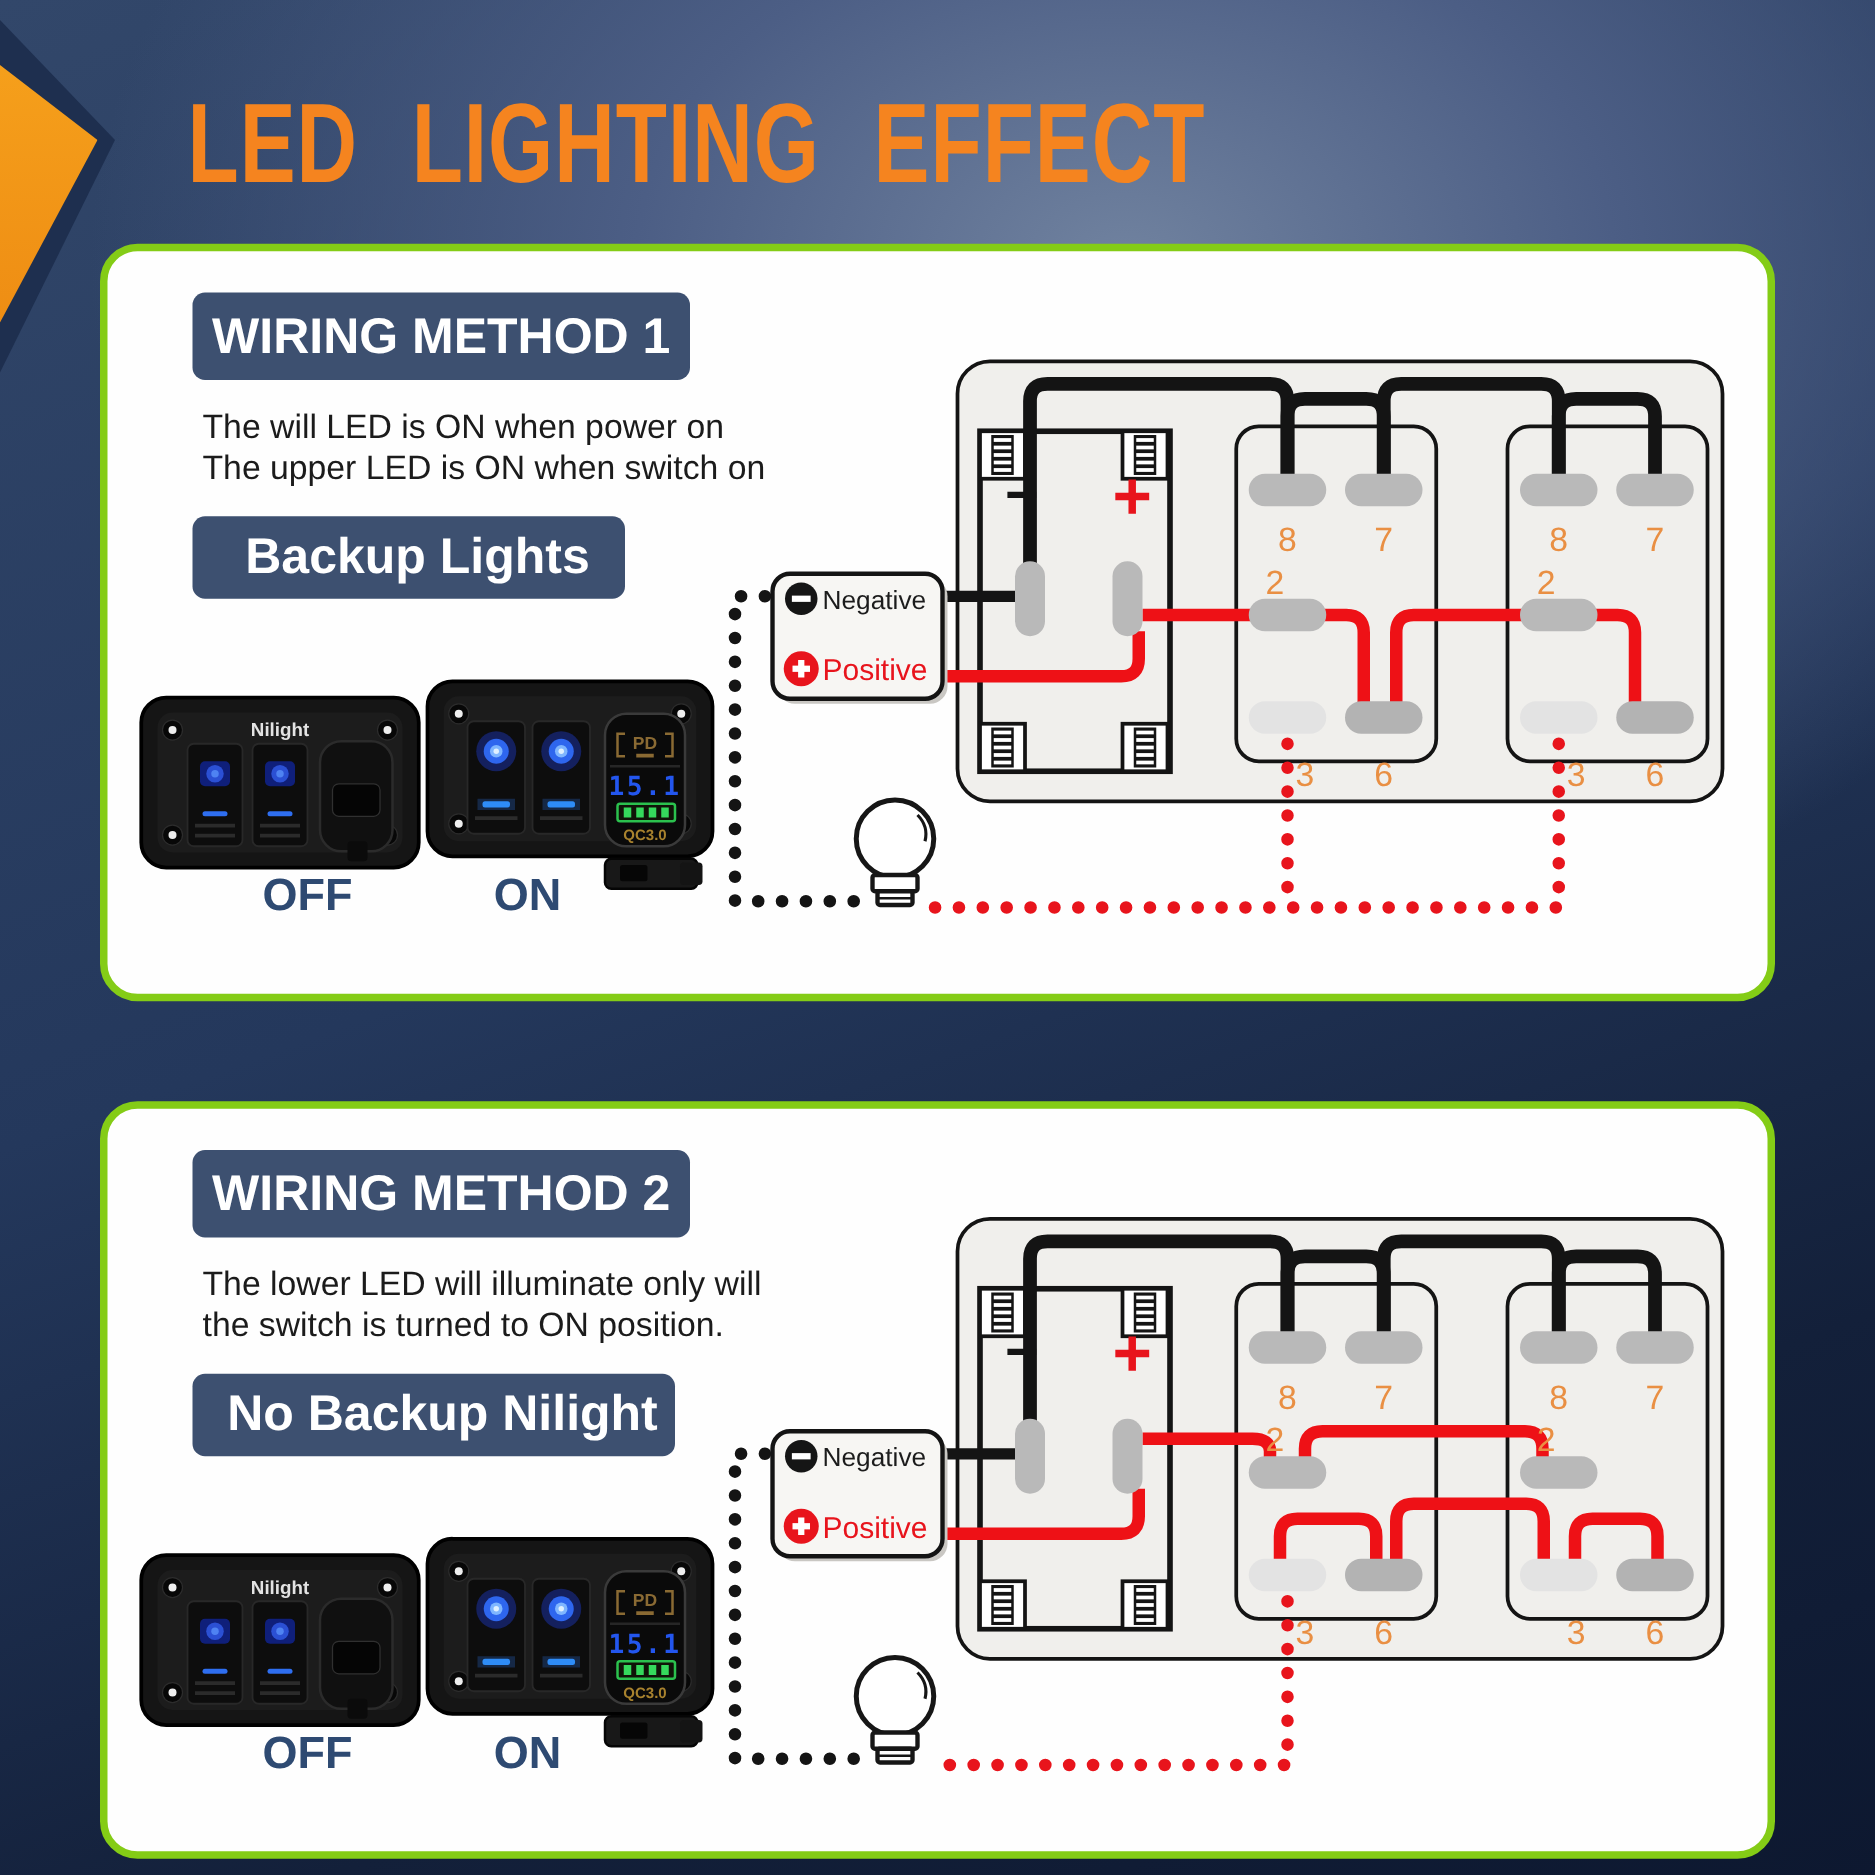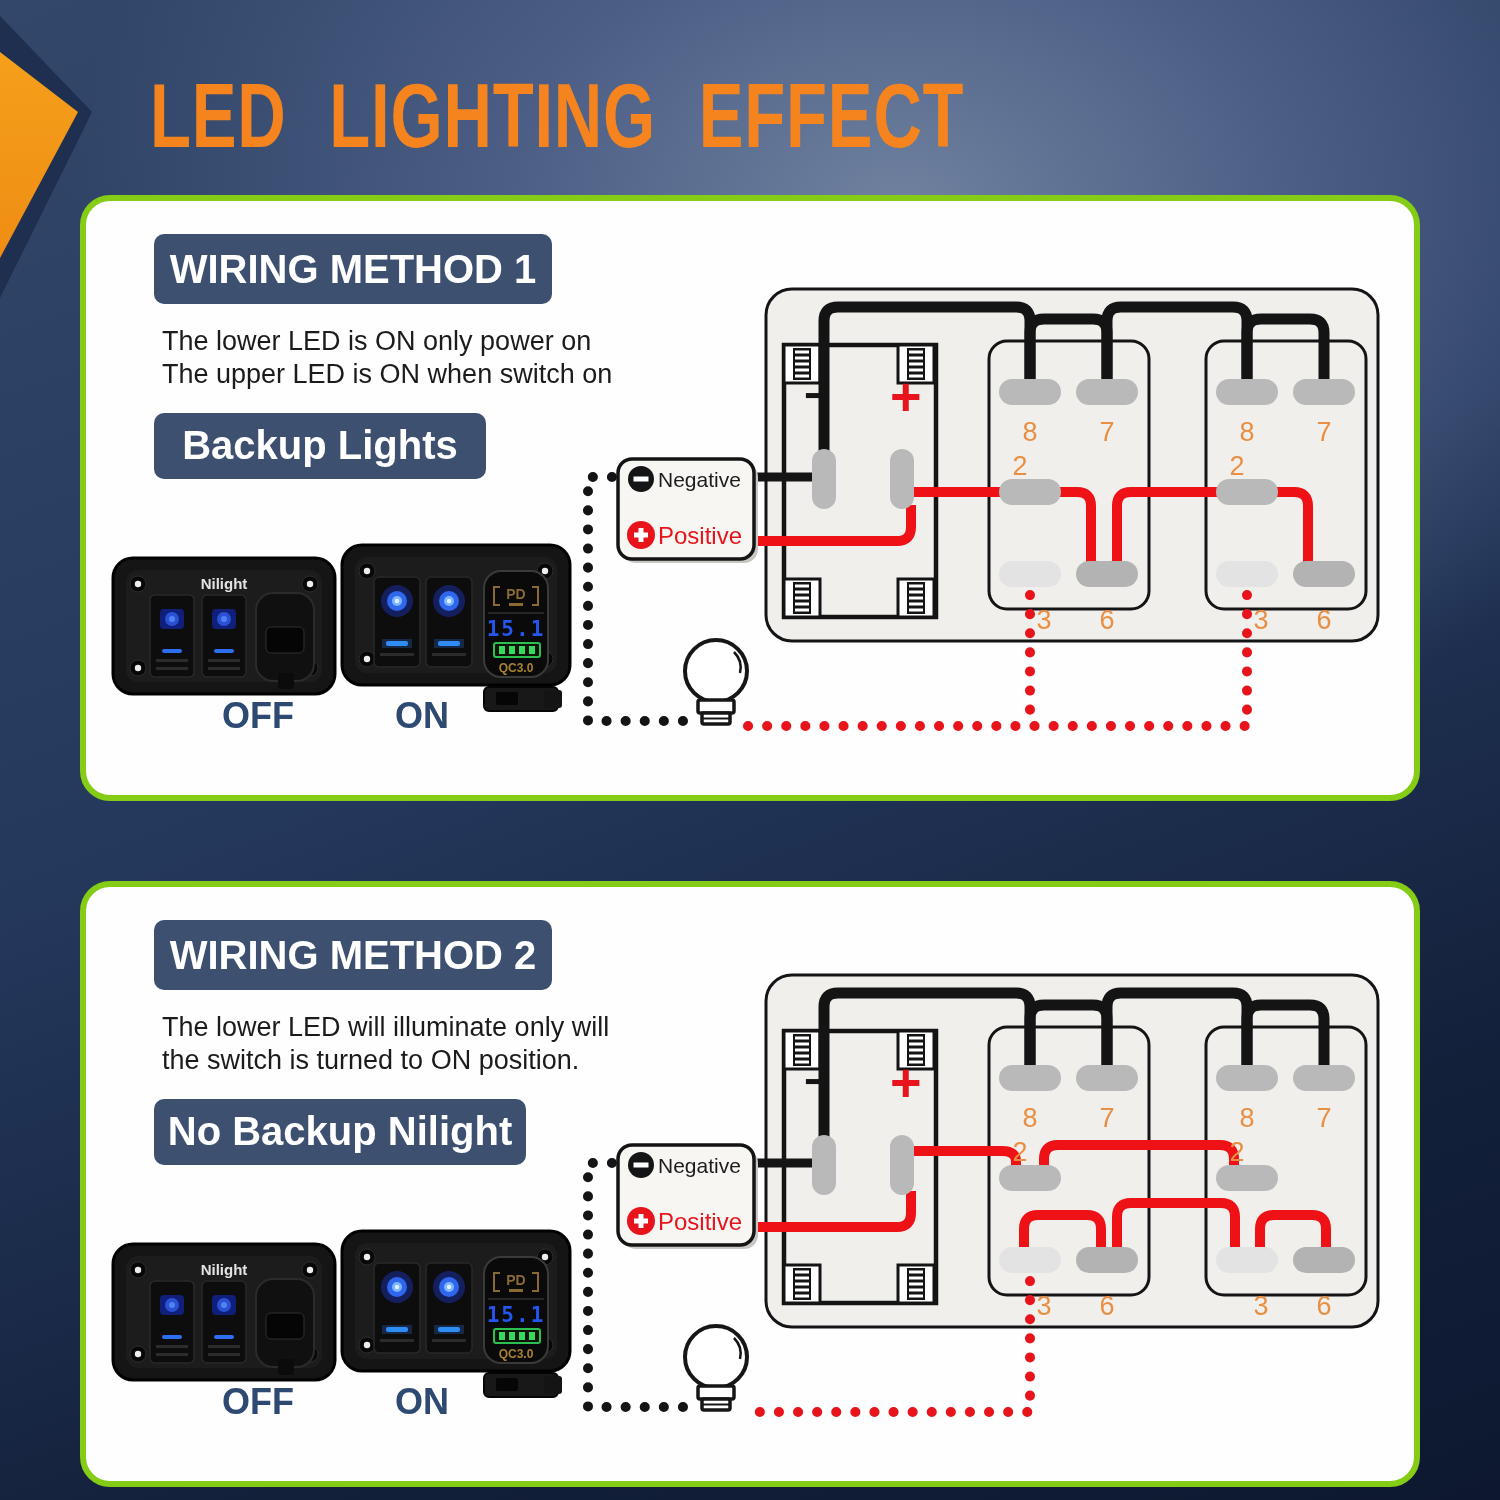--- a/index.html
+++ b/index.html
@@ -19,45 +19,45 @@
     font-size:86px;font-weight:800;color:#f5841f;letter-spacing:1px;word-spacing:30px;
     transform:scaleX(.78) scaleY(1.05);transform-origin:left top;}
   .panel{position:absolute;left:80px;width:1340px;height:606px;background:#fefefe;
     border:6px solid #84cc16;border-radius:30px;box-sizing:border-box;}
   .panel-1{top:195px;}
   .panel-2{top:845px;margin-top:36px;}
   .method-box{position:absolute;left:68px;top:33px;width:398px;height:70px;border-radius:10px;
     background:#3d5070;color:#ffffff;font-weight:bold;font-size:40px;line-height:70px;text-align:center;}
   .desc{position:absolute;left:76px;top:124px;font-size:27px;color:#1b1b1b;line-height:33px;}
   .tag-box{position:absolute;left:68px;top:212px;height:66px;border-radius:10px;
-    background:#3d5070;color:#ffffff;font-weight:bold;font-size:40px;line-height:64px;text-align:center;}
+    background:#3d5070;color:#ffffff;font-weight:bold;font-size:40px;line-height:64px;text-align:center;padding-left:14px;}
   .tag-w1{width:332px;}
   .tag-w2{width:372px;}
   .prod-off{position:absolute;left:22px;top:352px;width:232px;height:146px;}
   .prod-on{position:absolute;left:252px;top:340px;width:240px;height:175px;}
   .cap{position:absolute;top:494px;width:120px;text-align:center;
     font-size:36px;font-weight:bold;color:#2e4a72;}
-  .cap-off{left:112px;}
+  .cap-off{left:100px;}
   .cap-on{left:276px;}
   .wiring{position:absolute;left:488px;top:78px;width:830px;height:470px;}
   svg text{font-family:"Liberation Sans",sans-serif;}
   .tnum{font-size:27px;fill:#e98f43;text-anchor:middle;}
   .segtext{font-family:"DejaVu Sans Mono",monospace;font-weight:bold;letter-spacing:2px;}
 </style>
 </head>
 <body>
 
 <div class="deco-slate"></div>
 <div class="deco-orange"></div>
 <div class="page-title">LED LIGHTING EFFECT</div>
 
 <section class="panel panel-1">
   <div class="method-box">WIRING METHOD 1</div>
   <div class="desc">
-    <div>The lower LED is ON only power on</div>
+    <div>The will LED is ON when power on</div>
     <div>The upper LED is ON when switch on</div>
   </div>
   <div class="tag-box tag-w1">Backup Lights</div>
 
   <svg class="prod-off" viewBox="0 0 232 146">
     <rect x="5" y="5" width="222" height="136" rx="20" fill="#151515" stroke="#000" stroke-width="3"></rect>
     <rect x="18" y="17" width="196" height="112" rx="12" fill="#1c1c1c"></rect>
     <g>
         <circle cx="30" cy="31" r="8" fill="#070707" stroke="#2c2c2c"></circle>
         <circle cx="30" cy="31" r="3.2" fill="#ededed"></circle>

